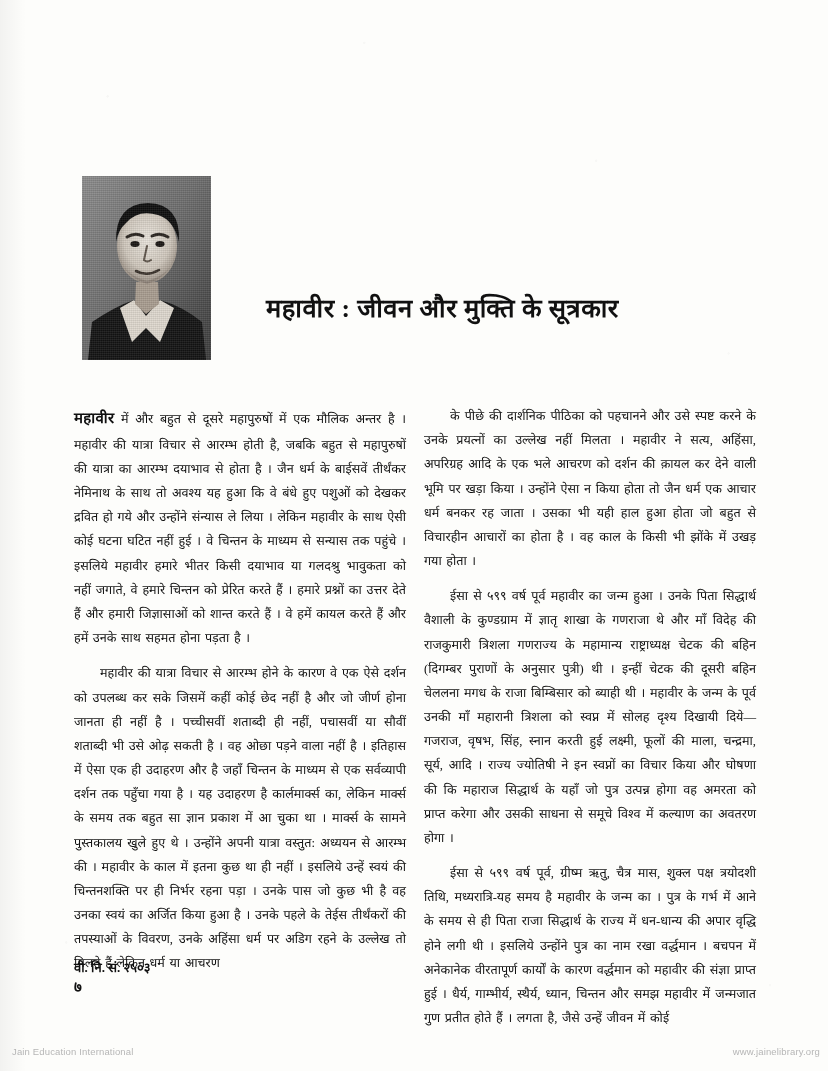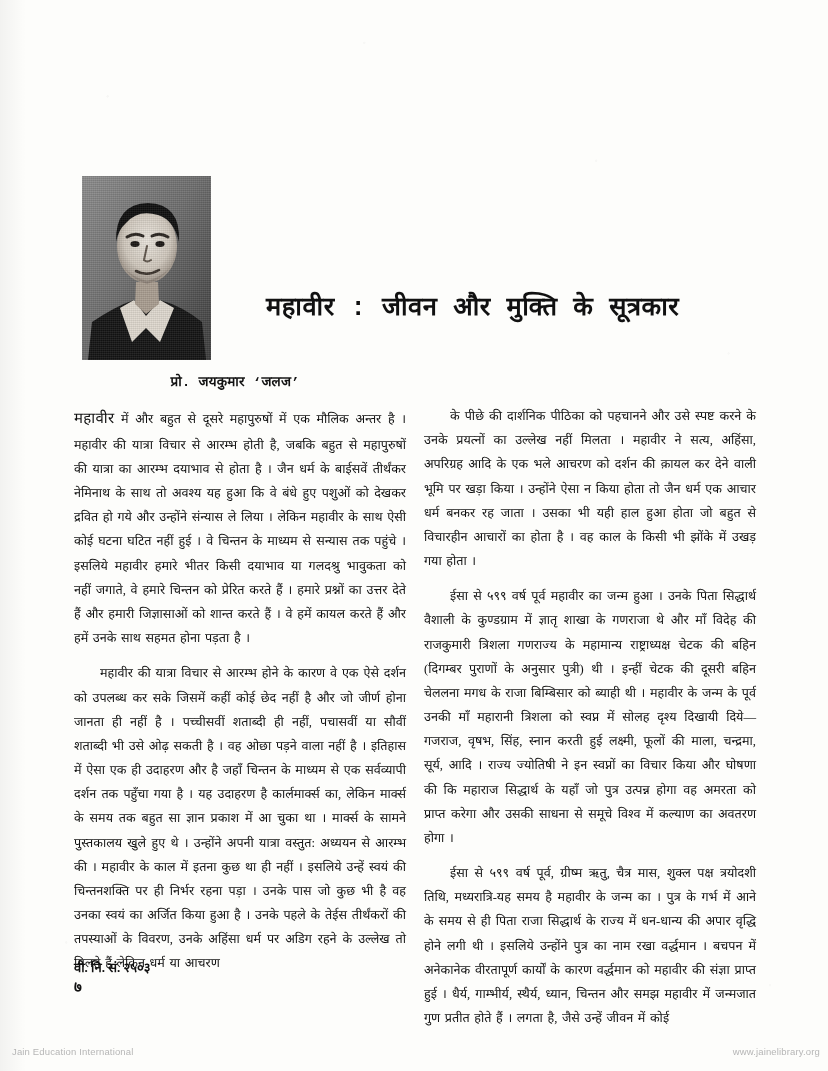--- a/index.html
+++ b/index.html
@@ -42,21 +42,20 @@
     pointer-events: none;
   }
 
   
   .header {
     position: absolute;
     left: 70px;
     top: 176px;
     width: 690px;
     height: 200px;
-    font-family: Liberation Mono, monospace;
   }
   .portrait {
     position: absolute;
     left: 12px;
     top: 0;
     width: 129px;
     height: 184px;
     background: #1a1a1a;
     overflow: hidden;
   }
@@ -110,21 +109,21 @@
     color: #101010;
   }
   .col p {
     margin: 0 0 11px 0;
     text-indent: 26px;
     word-spacing: 1.5px;
   }
   .col p.no-indent { text-indent: 0; }
   .lead {
     font-size: 15px;
-    font-weight: normal;
+    font-weight: bold;
     letter-spacing: .3px;
   }
 
   
   .foot {
     position: absolute;
     left: 74px;
     top: 958px;
     width: 682px;
     display: flex;
@@ -200,21 +199,20 @@
 
         <path d="M54 95 Q65 101 77 94" stroke="#3a322b" stroke-width="2.6" fill="none" stroke-linecap="round"></path>
 
         <path d="M36 74 Q40 100 65 108 Q90 100 94 74 Q92 98 65 105 Q38 98 36 74 Z" fill="#6f655b" opacity=".35"></path>
       </svg>
       <div class="portrait-grain"></div>
     </div>
 
     <h1 class="title">महावीर : जीवन और मुक्ति के सूत्रकार</h1>
 
-    <div class="byline">प्रो. जयकुमार ‘जलज’</div>
   </div>
 
   <div class="columns">
     <div class="col" id="col-left">
         <p class="no-indent"><span class="lead">महावीर</span> में और बहुत से दूसरे महापुरुषों में एक मौलिक अन्तर है । महावीर की यात्रा विचार से आरम्भ होती है, जबकि बहुत से महापुरुषों की यात्रा का आरम्भ दयाभाव से होता है । जैन धर्म के बाईसवें तीर्थंकर नेमिनाथ के साथ तो अवश्य यह हुआ कि वे बंधे हुए पशुओं को देखकर द्रवित हो गये और उन्होंने संन्यास ले लिया । लेकिन महावीर के साथ ऐसी कोई घटना घटित नहीं हुई । वे चिन्तन के माध्यम से सन्यास तक पहुंचे । इसलिये महावीर हमारे भीतर किसी दयाभाव या गलदश्रु भावुकता को नहीं जगाते, वे हमारे चिन्तन को प्रेरित करते हैं । हमारे प्रश्नों का उत्तर देते हैं और हमारी जिज्ञासाओं को शान्त करते हैं । वे हमें कायल करते हैं और हमें उनके साथ सहमत होना पड़ता है ।</p>
         <p>महावीर की यात्रा विचार से आरम्भ होने के कारण वे एक ऐसे दर्शन को उपलब्ध कर सके जिसमें कहीं कोई छेद नहीं है और जो जीर्ण होना जानता ही नहीं है । पच्चीसवीं शताब्दी ही नहीं, पचासवीं या सौवीं शताब्दी भी उसे ओढ़ सकती है । वह ओछा पड़ने वाला नहीं है । इतिहास में ऐसा एक ही उदाहरण और है जहाँ चिन्तन के माध्यम से एक सर्वव्यापी दर्शन तक पहुँचा गया है । यह उदाहरण है कार्लमार्क्स का, लेकिन मार्क्स के समय तक बहुत सा ज्ञान प्रकाश में आ चुका था । मार्क्स के सामने पुस्तकालय खुले हुए थे । उन्होंने अपनी यात्रा वस्तुत: अध्ययन से आरम्भ की । महावीर के काल में इतना कुछ था ही नहीं । इसलिये उन्हें स्वयं की चिन्तनशक्ति पर ही निर्भर रहना पड़ा । उनके पास जो कुछ भी है वह उनका स्वयं का अर्जित किया हुआ है । उनके पहले के तेईस तीर्थंकरों की तपस्याओं के विवरण, उनके अहिंसा धर्म पर अडिग रहने के उल्लेख तो मिलते हैं लेकिन धर्म या आचरण</p>
       </div>
     <div class="col" id="col-right">
         <p>के पीछे की दार्शनिक पीठिका को पहचानने और उसे स्पष्ट करने के उनके प्रयत्नों का उल्लेख नहीं मिलता । महावीर ने सत्य, अहिंसा, अपरिग्रह आदि के एक भले आचरण को दर्शन की क़ायल कर देने वाली भूमि पर खड़ा किया । उन्होंने ऐसा न किया होता तो जैन धर्म एक आचार धर्म बनकर रह जाता । उसका भी यही हाल हुआ होता जो बहुत से विचारहीन आचारों का होता है । वह काल के किसी भी झोंके में उखड़ गया होता ।</p>
         <p>ईसा से ५९९ वर्ष पूर्व महावीर का जन्म हुआ । उनके पिता सिद्धार्थ वैशाली के कुण्डग्राम में ज्ञातृ शाखा के गणराजा थे और माँ विदेह की राजकुमारी त्रिशला गणराज्य के महामान्य राष्ट्राध्यक्ष चेटक की बहिन (दिगम्बर पुराणों के अनुसार पुत्री) थी । इन्हीं चेटक की दूसरी बहिन चेललना मगध के राजा बिम्बिसार को ब्याही थी । महावीर के जन्म के पूर्व उनकी माँ महारानी त्रिशला को स्वप्न में सोलह दृश्य दिखायी दिये—गजराज, वृषभ, सिंह, स्नान करती हुई लक्ष्मी, फूलों की माला, चन्द्रमा, सूर्य, आदि । राज्य ज्योतिषी ने इन स्वप्नों का विचार किया और घोषणा की कि महाराज सिद्धार्थ के यहाँ जो पुत्र उत्पन्न होगा वह अमरता को प्राप्त करेगा और उसकी साधना से समूचे विश्व में कल्याण का अवतरण होगा ।</p>

